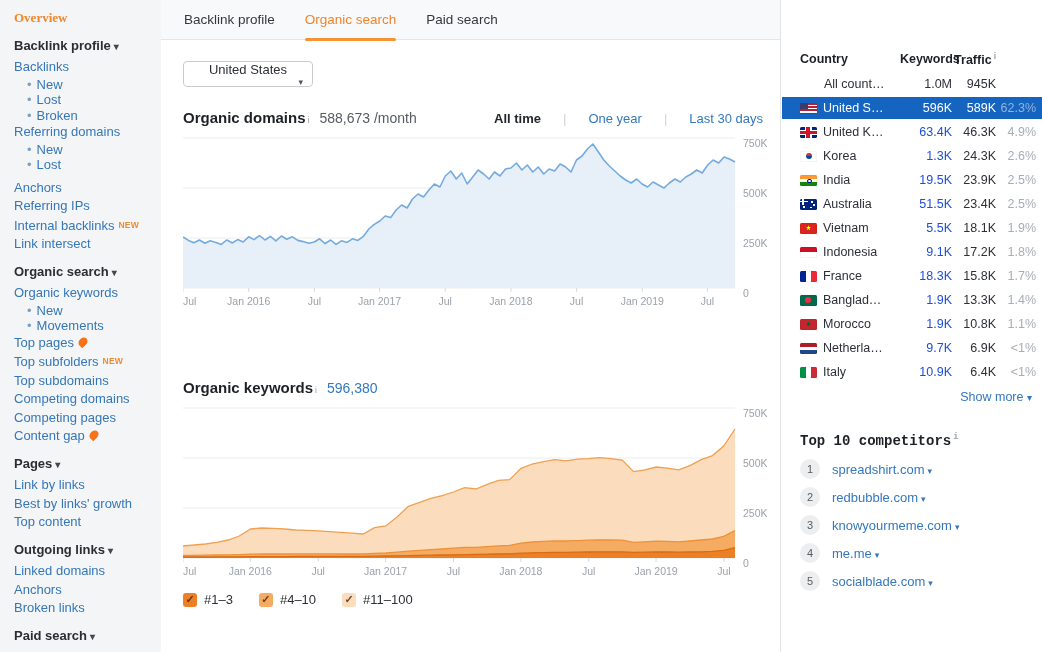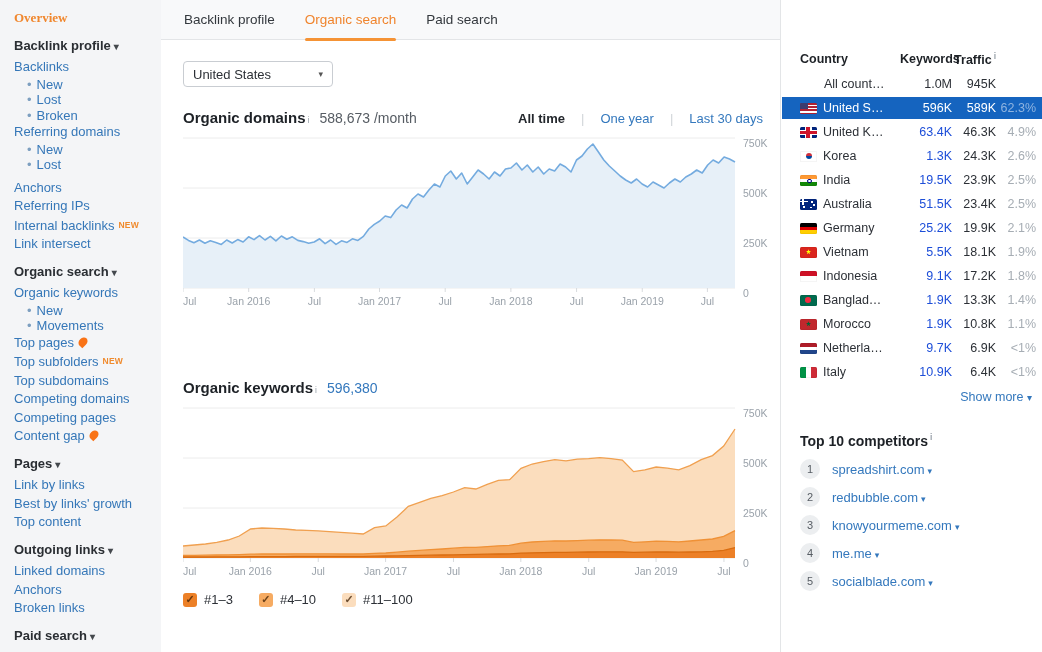--- a/index.html
+++ b/index.html
@@ -25,31 +25,31 @@
     background:#fff; border-right:1px solid #e3e5e7; }
   .tabbar { height:40px; background:#f8f9fa; border-bottom:1px solid #e3e5e7;
     display:flex; align-items:center; padding-left:23px; gap:30px; }
   .tab { font-size:13.5px; color:#33383d; cursor:pointer; position:relative;
     height:40px; display:flex; align-items:center; }
   .tab.active { color:#f0842c; }
   .tab.active:after { content:""; position:absolute; left:0; right:0; bottom:-1px;
     height:3px; background:#f59335; border-radius:2px; }
   .content { padding:0 0 0 22px; }
 
-  .select-box { margin-top:21px; width:150px; height:26px; border:1px solid #c9cdd2;
+  .select-box { margin-top:21px; width:130px; height:26px; border:1px solid #c9cdd2;
     border-radius:4px; background:#fff; display:flex; align-items:center;
-    padding:0 9px; font-size:13px; color:#2c3036; cursor:pointer; }
+    padding:0 9px; font-size:13px; color:#2c3036; cursor:pointer;flex-direction:column; }
   .select-box .sel-caret { margin-left:auto; font-size:9px; color:#555; }
 
   .sec-head { display:flex; align-items:baseline; margin-top:22px; width:580px; }
   .sec-title { font-size:15px; font-weight:bold; color:#1d2126; }
   sup.info { font-size:8.5px; color:#9aa2aa; margin-left:2px; }
   .sec-value { font-size:14px; color:#565c63; margin-left:10px; }
   .sec-value.blue { color:#3478bd;margin-top:44px; }
-  .ranges { margin-left:auto; font-size:13px; display:flex; align-items:center; gap:16px; }
+  .ranges { margin-left:auto; font-size:13px; display:flex; align-items:center; gap:22px; }
   .range { color:#3478bd; cursor:pointer; }
   .range.active { color:#23272c; font-weight:bold; }
   .range-sep { color:#d0d4d8; }
 
   .chart { margin-top:10px; }
   .legend { display:flex; gap:26px; margin-top:6px; font-size:13px; color:#2c3036; align-items:center;}
   .legend-item { display:flex; align-items:center; gap:7px; cursor:pointer; }
   .cbx { width:14px; height:14px; border-radius:3px; display:flex; align-items:center;
     justify-content:center; font-size:11px; font-weight:bold; color:rgba(60,30,0,.75); }
 
@@ -71,21 +71,21 @@
   .ct-head .c-kw,.ct-head .c-tr { color:#1d2126; }
   .ct-row.all .c-name { padding-left:24px; }
   .ct-row.all .c-kw { color:#2c3036; }
   .ct-row.sel { background:#1564bf; margin-left:-18px; margin-right:-6px;
     padding-left:18px; padding-right:6px; height:22px; margin-top:1px; margin-bottom:1px;}
   .ct-row.sel .c-name,.ct-row.sel .c-kw,.ct-row.sel .c-tr { color:#fff; }
   .ct-row.sel .c-sh { color:#8fb4e0; }
   .show-more { text-align:right; color:#3478bd; margin-top:6px; padding-right:4px; cursor:pointer; }
   .show-more .caret { font-size:10px; }
 
-  .comp-title { font-size:14px; font-weight:bold; color:#1d2126; margin-top:28px; }
+  .comp-title { font-size:14px; font-weight:bold; color:#1d2126; margin-top:28px;font-family:Liberation Mono, monospace; }
   .comp-item { display:flex; align-items:center; gap:12px; margin-top:13px; height:15px;}
   .comp-rank { width:20px; height:20px; border-radius:50%; background:#eceef0;
     color:#565c63; font-size:11px; display:flex; align-items:center; justify-content:center; }
   .comp-domain { color:#3478bd; font-size:13px; cursor:pointer; }
   .comp-domain .caret { font-size:9px; margin-left:3px; }
 
   
   .flag { width:17px; height:11px; border-radius:1.5px; display:inline-block;
     position:relative; flex:none; box-shadow:0 0 0 .5px rgba(0,0,0,.08) inset; overflow:hidden;}
   .flag-us { background:repeating-linear-gradient(180deg,#b22234 0 1.6px,#fff 1.6px 3.2px); }
@@ -344,44 +344,44 @@
         <span class="c-name">
           <span class="flag flag-au"></span>
           <span>Australia</span>
         </span>
         <span class="c-kw">51.5K</span>
         <span class="c-tr">23.4K</span>
         <span class="c-sh">2.5%</span>
       </div>
       <div class="ct-row">
         <span class="c-name">
-          <span class="flag flag-de"></span>
-          <span>Germany</span>
-        </span>
-        <span class="c-kw">25.2K</span>
-        <span class="c-tr">19.9K</span>
-        <span class="c-sh">2.1%</span>
-      </div>
-      <div class="ct-row">
-        <span class="c-name">
           <span class="flag flag-vn"></span>
           <span>Vietnam</span>
         </span>
         <span class="c-kw">5.5K</span>
         <span class="c-tr">18.1K</span>
         <span class="c-sh">1.9%</span>
       </div>
       <div class="ct-row">
         <span class="c-name">
           <span class="flag flag-id"></span>
           <span>Indonesia</span>
         </span>
         <span class="c-kw">9.1K</span>
         <span class="c-tr">17.2K</span>
         <span class="c-sh">1.8%</span>
+      </div>
+      <div class="ct-row">
+        <span class="c-name">
+          <span class="flag flag-fr"></span>
+          <span>France</span>
+        </span>
+        <span class="c-kw">18.3K</span>
+        <span class="c-tr">15.8K</span>
+        <span class="c-sh">1.7%</span>
       </div>
       <div class="ct-row">
         <span class="c-name">
           <span class="flag flag-bd"></span>
           <span>Banglad…</span>
         </span>
         <span class="c-kw">1.9K</span>
         <span class="c-tr">13.3K</span>
         <span class="c-sh">1.4%</span>
       </div>

